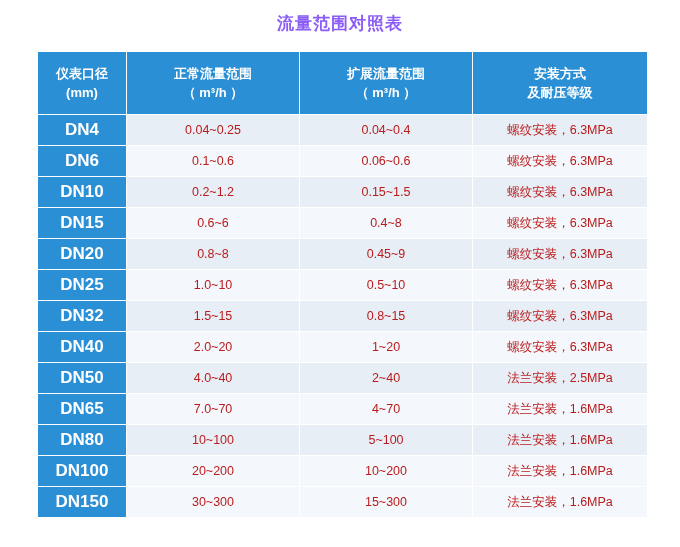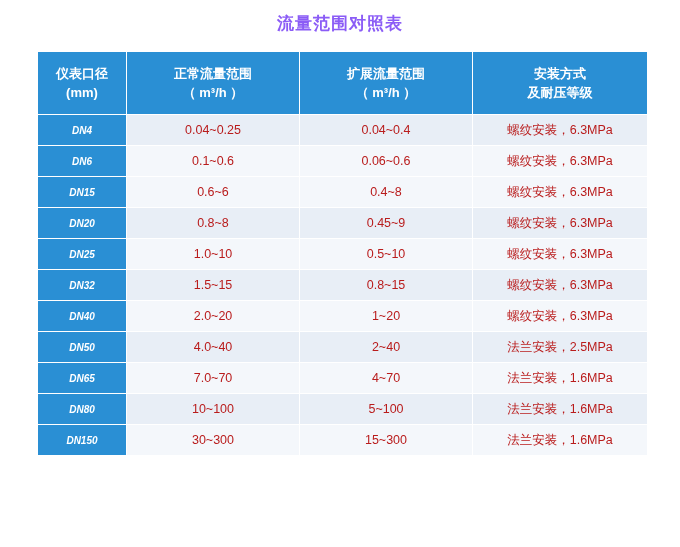--- a/index.html
+++ b/index.html
@@ -52,24 +52,23 @@
     line-height: 19px;
     border: 1px solid #ffffff;
     margin-top: 48px;
   }
   thead th .l2 {
     display: block;
   }
   td.col-dn {
     background: #2a8fd4;
     color: #ffffff;
-    font-size: 10px;
+    font-size: 17px;
     font-weight: bold;
     height: 30px;
-    font-style: italic;
   }
   td.cell {
     background: #e8eef6;
     color: #b91c1c;
     font-size: 12.5px;
     height: 30px;
   }
   tr.alt td.cell {
     background: #f4f7fb;
   }
@@ -113,20 +112,26 @@
           <td class="cell">0.04~0.25</td>
           <td class="cell">0.04~0.4</td>
           <td class="cell">螺纹安装，6.3MPa</td>
         </tr>
         <tr class="alt">
           <td class="col-dn">DN6</td>
           <td class="cell">0.1~0.6</td>
           <td class="cell">0.06~0.6</td>
           <td class="cell">螺纹安装，6.3MPa</td>
         </tr>
+        <tr>
+          <td class="col-dn">DN10</td>
+          <td class="cell">0.2~1.2</td>
+          <td class="cell">0.15~1.5</td>
+          <td class="cell">螺纹安装，6.3MPa</td>
+        </tr>
         <tr class="alt">
           <td class="col-dn">DN15</td>
           <td class="cell">0.6~6</td>
           <td class="cell">0.4~8</td>
           <td class="cell">螺纹安装，6.3MPa</td>
         </tr>
         <tr>
           <td class="col-dn">DN20</td>
           <td class="cell">0.8~8</td>
           <td class="cell">0.45~9</td>
@@ -162,20 +167,26 @@
           <td class="cell">4~70</td>
           <td class="cell">法兰安装，1.6MPa</td>
         </tr>
         <tr>
           <td class="col-dn">DN80</td>
           <td class="cell">10~100</td>
           <td class="cell">5~100</td>
           <td class="cell">法兰安装，1.6MPa</td>
         </tr>
         <tr class="alt">
+          <td class="col-dn">DN100</td>
+          <td class="cell">20~200</td>
+          <td class="cell">10~200</td>
+          <td class="cell">法兰安装，1.6MPa</td>
+        </tr>
+        <tr class="alt">
           <td class="col-dn">DN150</td>
           <td class="cell">30~300</td>
           <td class="cell">15~300</td>
           <td class="cell">法兰安装，1.6MPa</td>
         </tr>
 
       </tbody>
     </table>
   </div>
 

